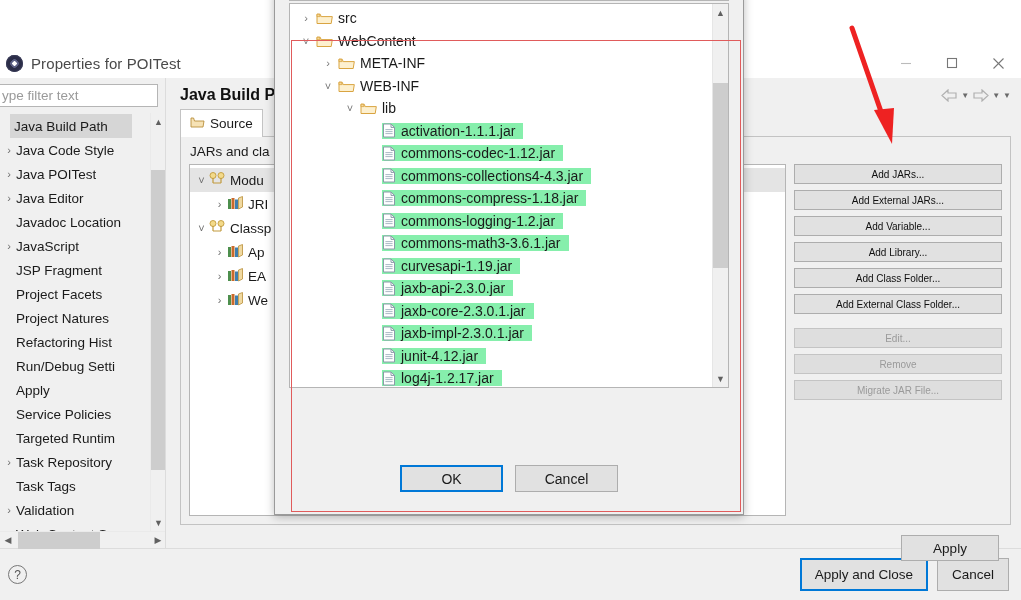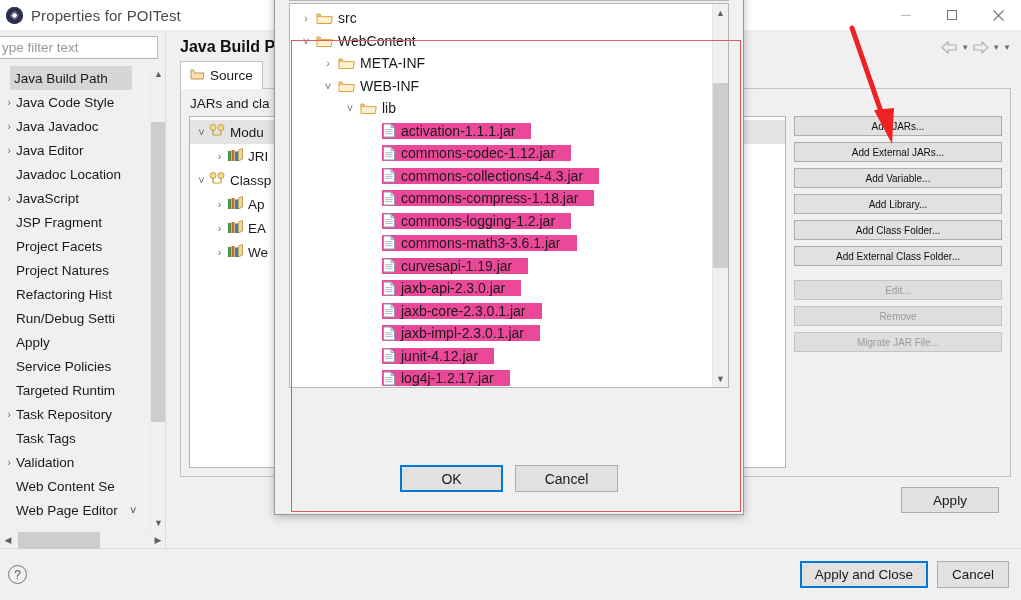--- a/index.html
+++ b/index.html
@@ -11,21 +11,21 @@
     font-size: 13px;
     color: #1a1a1a;
     background: #ffffff;
   }
   #root { position: relative; width: 1021px; height: 600px; }
 
   
   .win {
     position: absolute; inset: 0;
     background: #f0f0f0;
-    display: flex; flex-direction: column;
+    display: flex; flex-direction: column; margin-top: 48px;
   }
   .titlebar {
     height: 30px; background: #ffffff;
     display: flex; align-items: center;
     flex: none;
   }
   .title-icon {
     width: 17px; height: 17px; margin-left: 6px; margin-right: 8px;
     border-radius: 50%;
     background:
@@ -155,21 +155,21 @@
   .footer {
     height: 52px; flex: none; border-top: 1px solid #dcdcdc;
     display: flex; align-items: center; padding: 0 12px 0 8px; background: #f0f0f0;
   }
   .help {
     width: 19px; height: 19px; border-radius: 50%; border: 1.4px solid #777;
     color: #555; font-size: 12px; display: flex; align-items: center; justify-content: center;
   }
   .footbtns { margin-left: auto; display: flex; gap: 9px; }
   .fbtn {
-    height: 27px; padding: 0 14px; background: #e1e1e1; border: 1px solid #adadad;
+    height: 33px; padding: 0 14px; background: #e1e1e1; border: 1px solid #adadad;
     display: flex; align-items: center; justify-content: center; font-size: 13.5px;
   }
   .fbtn.default { border: 2px solid #0078d7; padding: 0 13px; }
 
   
   .dlg {
     position: absolute; left: 274px; top: -10px; width: 470px; height: 525px;
     background: #f0f0f0; border: 1px solid #9a9a9a;
     box-shadow: 0 2px 9px rgba(0,0,0,.26);
     display: flex; flex-direction: column;
@@ -182,21 +182,21 @@
   }
   .dlg-treebox {
     position: absolute; left: 14px; top: 12px; width: 440px; height: 385px;
     background: #fff; border: 1px solid #b5b5b5; display: flex; overflow: hidden;
   }
   .dlg-treelist { flex: 1; position: relative; overflow: hidden; padding-top: 3px; }
   .dtrow { height: 22.5px; display: flex; align-items: center; white-space: nowrap; font-size: 14px; }
   .dtrow .tw { width: 20px; flex: none; text-align: center; color: #767676; font-size: 11px; }
   .folder { width: 17px; height: 14px; flex: none; margin-right: 5px; }
   .filei { width: 14px; height: 15px; flex: none; margin-right: 5px; }
-  .hl { background: #ec4899; padding-right: 16px; }
+  .hl { background: #86efac; padding-right: 8px; }
 
   .dlg-buttons {
     position: absolute; left: 0; right: 0; bottom: 22px;
     display: flex; justify-content: center; gap: 12px;
   }
   .dbtn {
     width: 103px; height: 27px; background: #e1e1e1; border: 1px solid #adadad;
     display: flex; align-items: center; justify-content: center; font-size: 14px;
   }
   .dbtn.default { border: 2px solid #0078d7; }
@@ -245,21 +245,21 @@
           <div class="navlist" id="nav-list">
               <div class="navitem sel" style="position: relative;">
                 <span class="lbl">Java Build Path</span>
               </div>
               <div class="navitem">
                 <span class="tw">›</span>
                 <span class="lbl">Java Code Style</span>
               </div>
               <div class="navitem">
                 <span class="tw">›</span>
-                <span class="lbl">Java Javadoc</span>
+                <span class="lbl">Java POITest</span>
               </div>
               <div class="navitem">
                 <span class="tw">›</span>
                 <span class="lbl">Java Editor</span>
               </div>
               <div class="navitem">
                 <span class="tw"></span>
                 <span class="lbl">Javadoc Location</span>
               </div>
               <div class="navitem">

